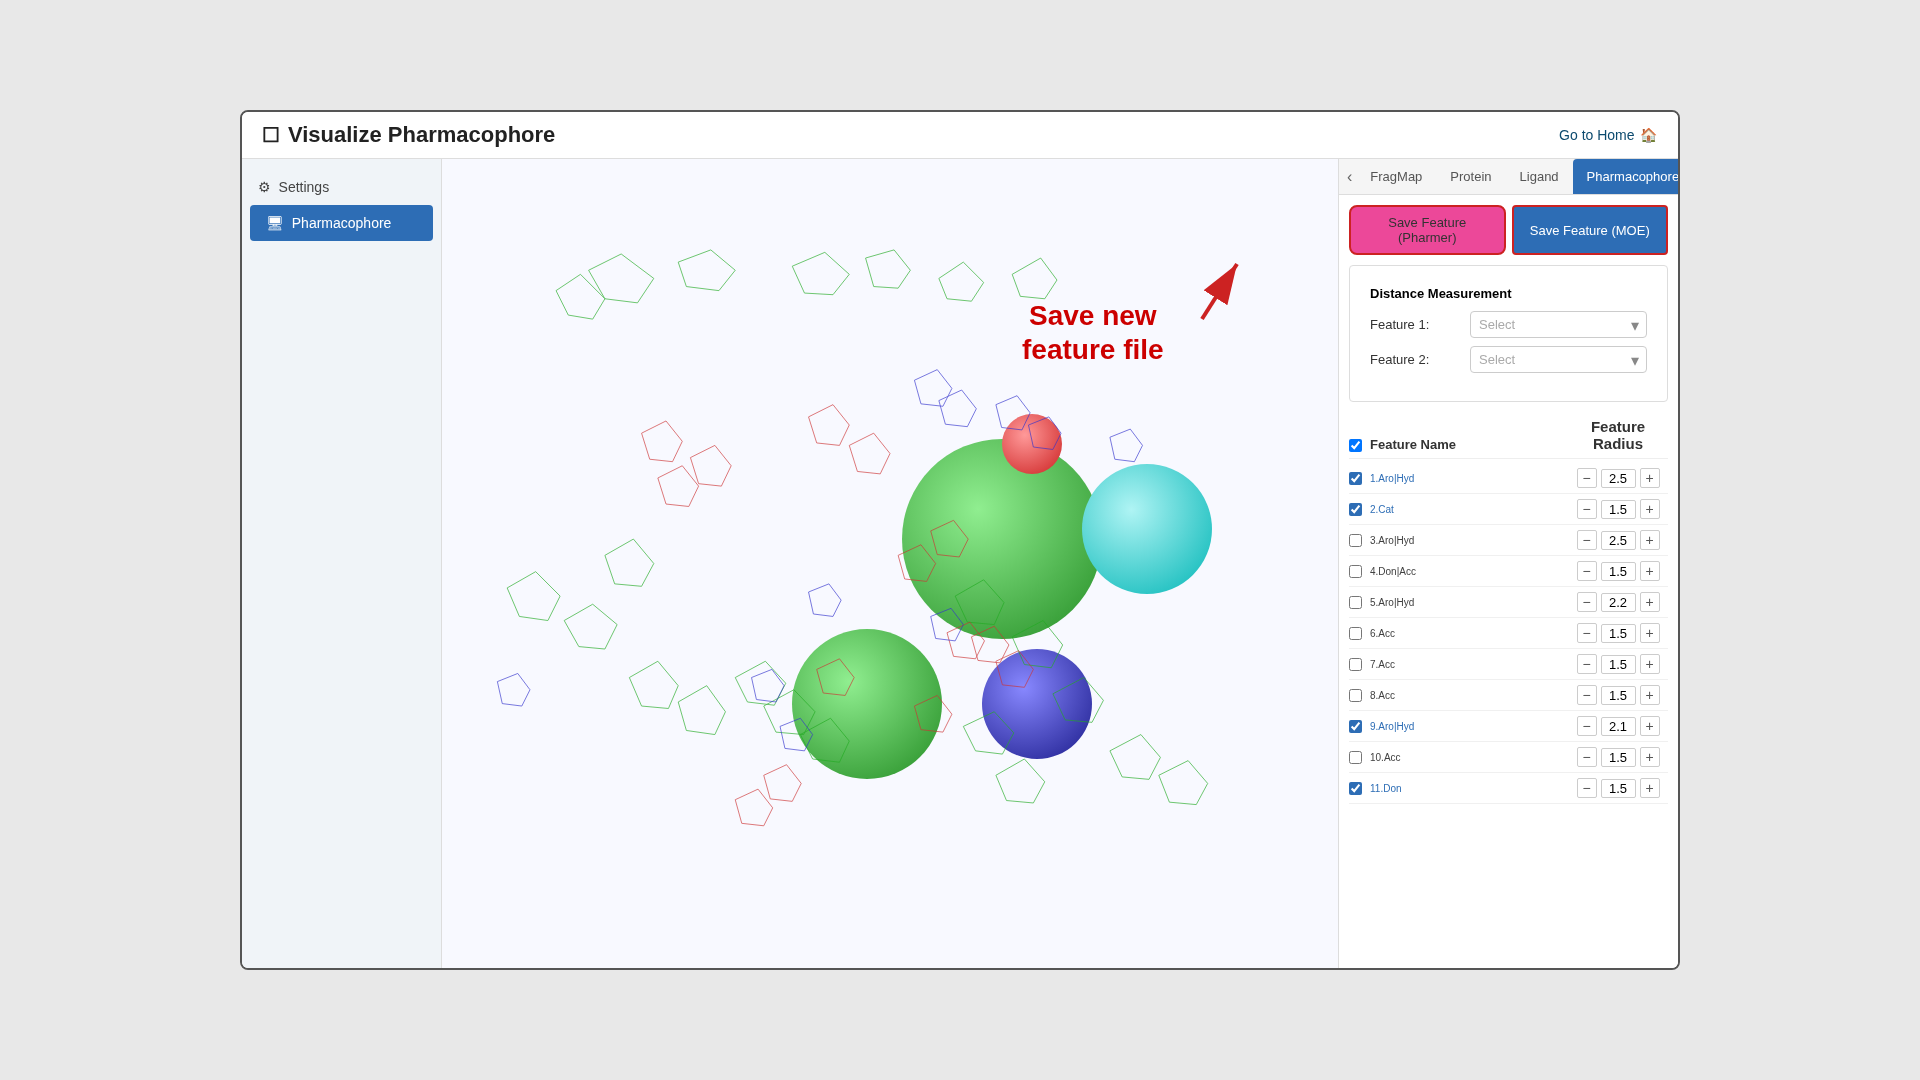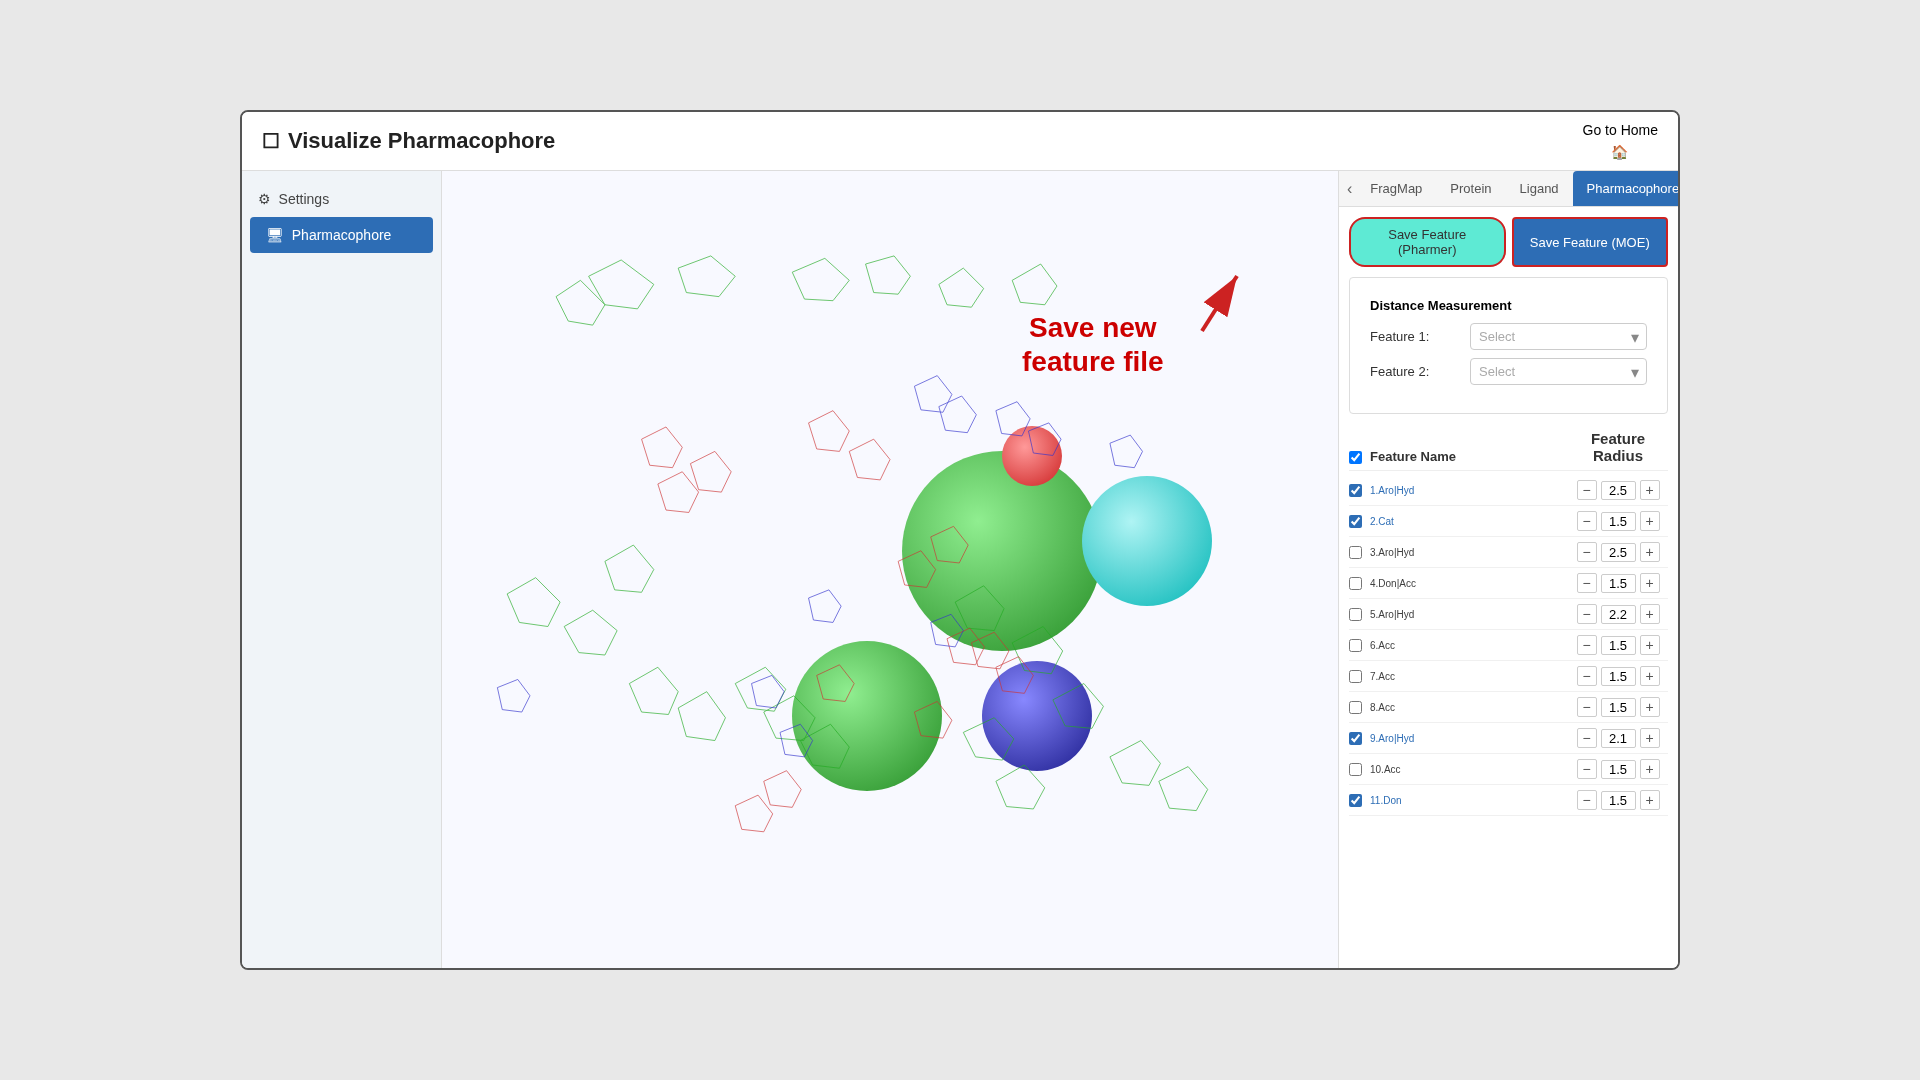--- a/index.html
+++ b/index.html
@@ -1,21 +1,21 @@
 <!DOCTYPE html>
 <html><head>
   <meta charset="utf-8">
   <style>
     * { box-sizing: border-box; margin: 0; padding: 0; }
     body { background: #e8e8e8; font-family: Arial, sans-serif; display: flex; justify-content: center; align-items: center; height: 100vh; }
     .outer-frame { background: white; border: 2px solid #555; border-radius: 8px; width: 1440px; height: 860px; display: flex; flex-direction: column; overflow: hidden; }
     .top-bar { display: flex; align-items: center; justify-content: space-between; padding: 10px 20px; border-bottom: 1px solid #ddd; background: white; }
     .top-bar-left { display: flex; align-items: center; gap: 8px; font-size: 22px; font-weight: bold; color: #222; }
     .top-bar-left .icon { font-size: 20px; }
-    .top-bar-right { display: flex; align-items: center; gap: 6px; font-size: 14px; color: #000000; cursor: pointer; flex-direction: column; }
+    .top-bar-right { display: flex; align-items: center; gap: 6px; font-size: 14px; color: #0c4a6e; cursor: pointer; }
     .main-content { display: flex; flex: 1; overflow: hidden; }
     .sidebar { width: 200px; background: #f0f4f8; border-right: 1px solid #ddd; padding: 10px 0; flex-shrink: 0; }
     .sidebar-item { display: flex; align-items: center; gap: 8px; padding: 10px 16px; cursor: pointer; font-size: 14px; color: #444; }
     .sidebar-item.active { background: #2d6db5; color: white; border-radius: 4px; margin: 0 8px; }
     .sidebar-item .icon { font-size: 14px; }
     .viewport { flex: 1; position: relative; overflow: hidden; background: #f8f9ff; }
     .canvas-area { width: 100%; height: 100%; position: relative; }
     .annotation { position: absolute; top: 140px; left: 580px; text-align: center; z-index: 10; }
     .annotation-text { color: #cc0000; font-size: 28px; font-weight: bold; line-height: 1.2; }
     
@@ -25,21 +25,21 @@
     .mol-sphere.red-cluster { width: 60px; height: 60px; background: radial-gradient(circle at 38% 35%, #ff9999, #cc2222); top: 255px; left: 560px; }
     .mol-sphere.green-medium { width: 150px; height: 150px; background: radial-gradient(circle at 38% 35%, #90ee90, #228B22); top: 470px; left: 350px; }
     .mol-sphere.blue-sphere { width: 110px; height: 110px; background: radial-gradient(circle at 38% 35%, #8888ff, #1a1a8a); top: 490px; left: 540px; }
     .right-panel { width: 340px; background: white; border-left: 1px solid #ddd; flex-shrink: 0; display: flex; flex-direction: column; overflow: hidden; }
     .tab-bar { display: flex; align-items: center; background: #f5f5f5; border-bottom: 1px solid #ddd; padding: 0 4px; }
     .tab-nav-btn { background: none; border: none; cursor: pointer; padding: 8px 4px; font-size: 16px; color: #666; }
     .tab { padding: 10px 14px; font-size: 13px; cursor: pointer; color: #555; white-space: nowrap; }
     .tab.active { color: white; background: #2d6db5; border-radius: 4px 4px 0 0; }
     .panel-body { padding: 10px; flex: 1; overflow-y: auto; }
     .save-buttons { display: flex; gap: 6px; margin-bottom: 10px; }
-    .btn-save-pharmer { flex: 1; padding: 8px 10px; background: #5eead4; border: 2px solid #cc2222; color: #333; font-size: 13px; cursor: pointer; border-radius: 16px; font-weight: 500; }
+    .btn-save-pharmer { flex: 1; padding: 8px 10px; background: #ec4899; border: 2px solid #cc2222; color: #333; font-size: 13px; cursor: pointer; border-radius: 8px; font-weight: 500; }
     .btn-save-moe { flex: 1; padding: 8px 10px; background: #2d6db5; border: 2px solid #cc2222; color: white; font-size: 13px; cursor: pointer; border-radius: 4px; font-weight: 500; }
     .distance-section { border: 1px solid #ddd; border-radius: 4px; padding: 20px; margin-bottom: 10px; }
     .distance-title { font-weight: bold; font-size: 13px; margin-bottom: 10px; }
     .form-row { display: flex; align-items: center; margin-bottom: 8px; }
     .form-label { width: 100px; font-size: 13px; color: #333; }
     .form-select-wrap { flex: 1; position: relative; }
     .form-select-wrap select { width: 100%; border: 1px solid #ccc; border-radius: 4px; padding: 5px 8px; font-size: 13px; color: #aaa; background: white; appearance: none; }
     .form-select-wrap::after { content: '▾'; position: absolute; right: 8px; top: 50%; transform: translateY(-50%); color: #888; pointer-events: none; }
     .distance-row { display: flex; align-items: center; }
     .distance-label { width: 100px; font-size: 13px; color: #333; }

